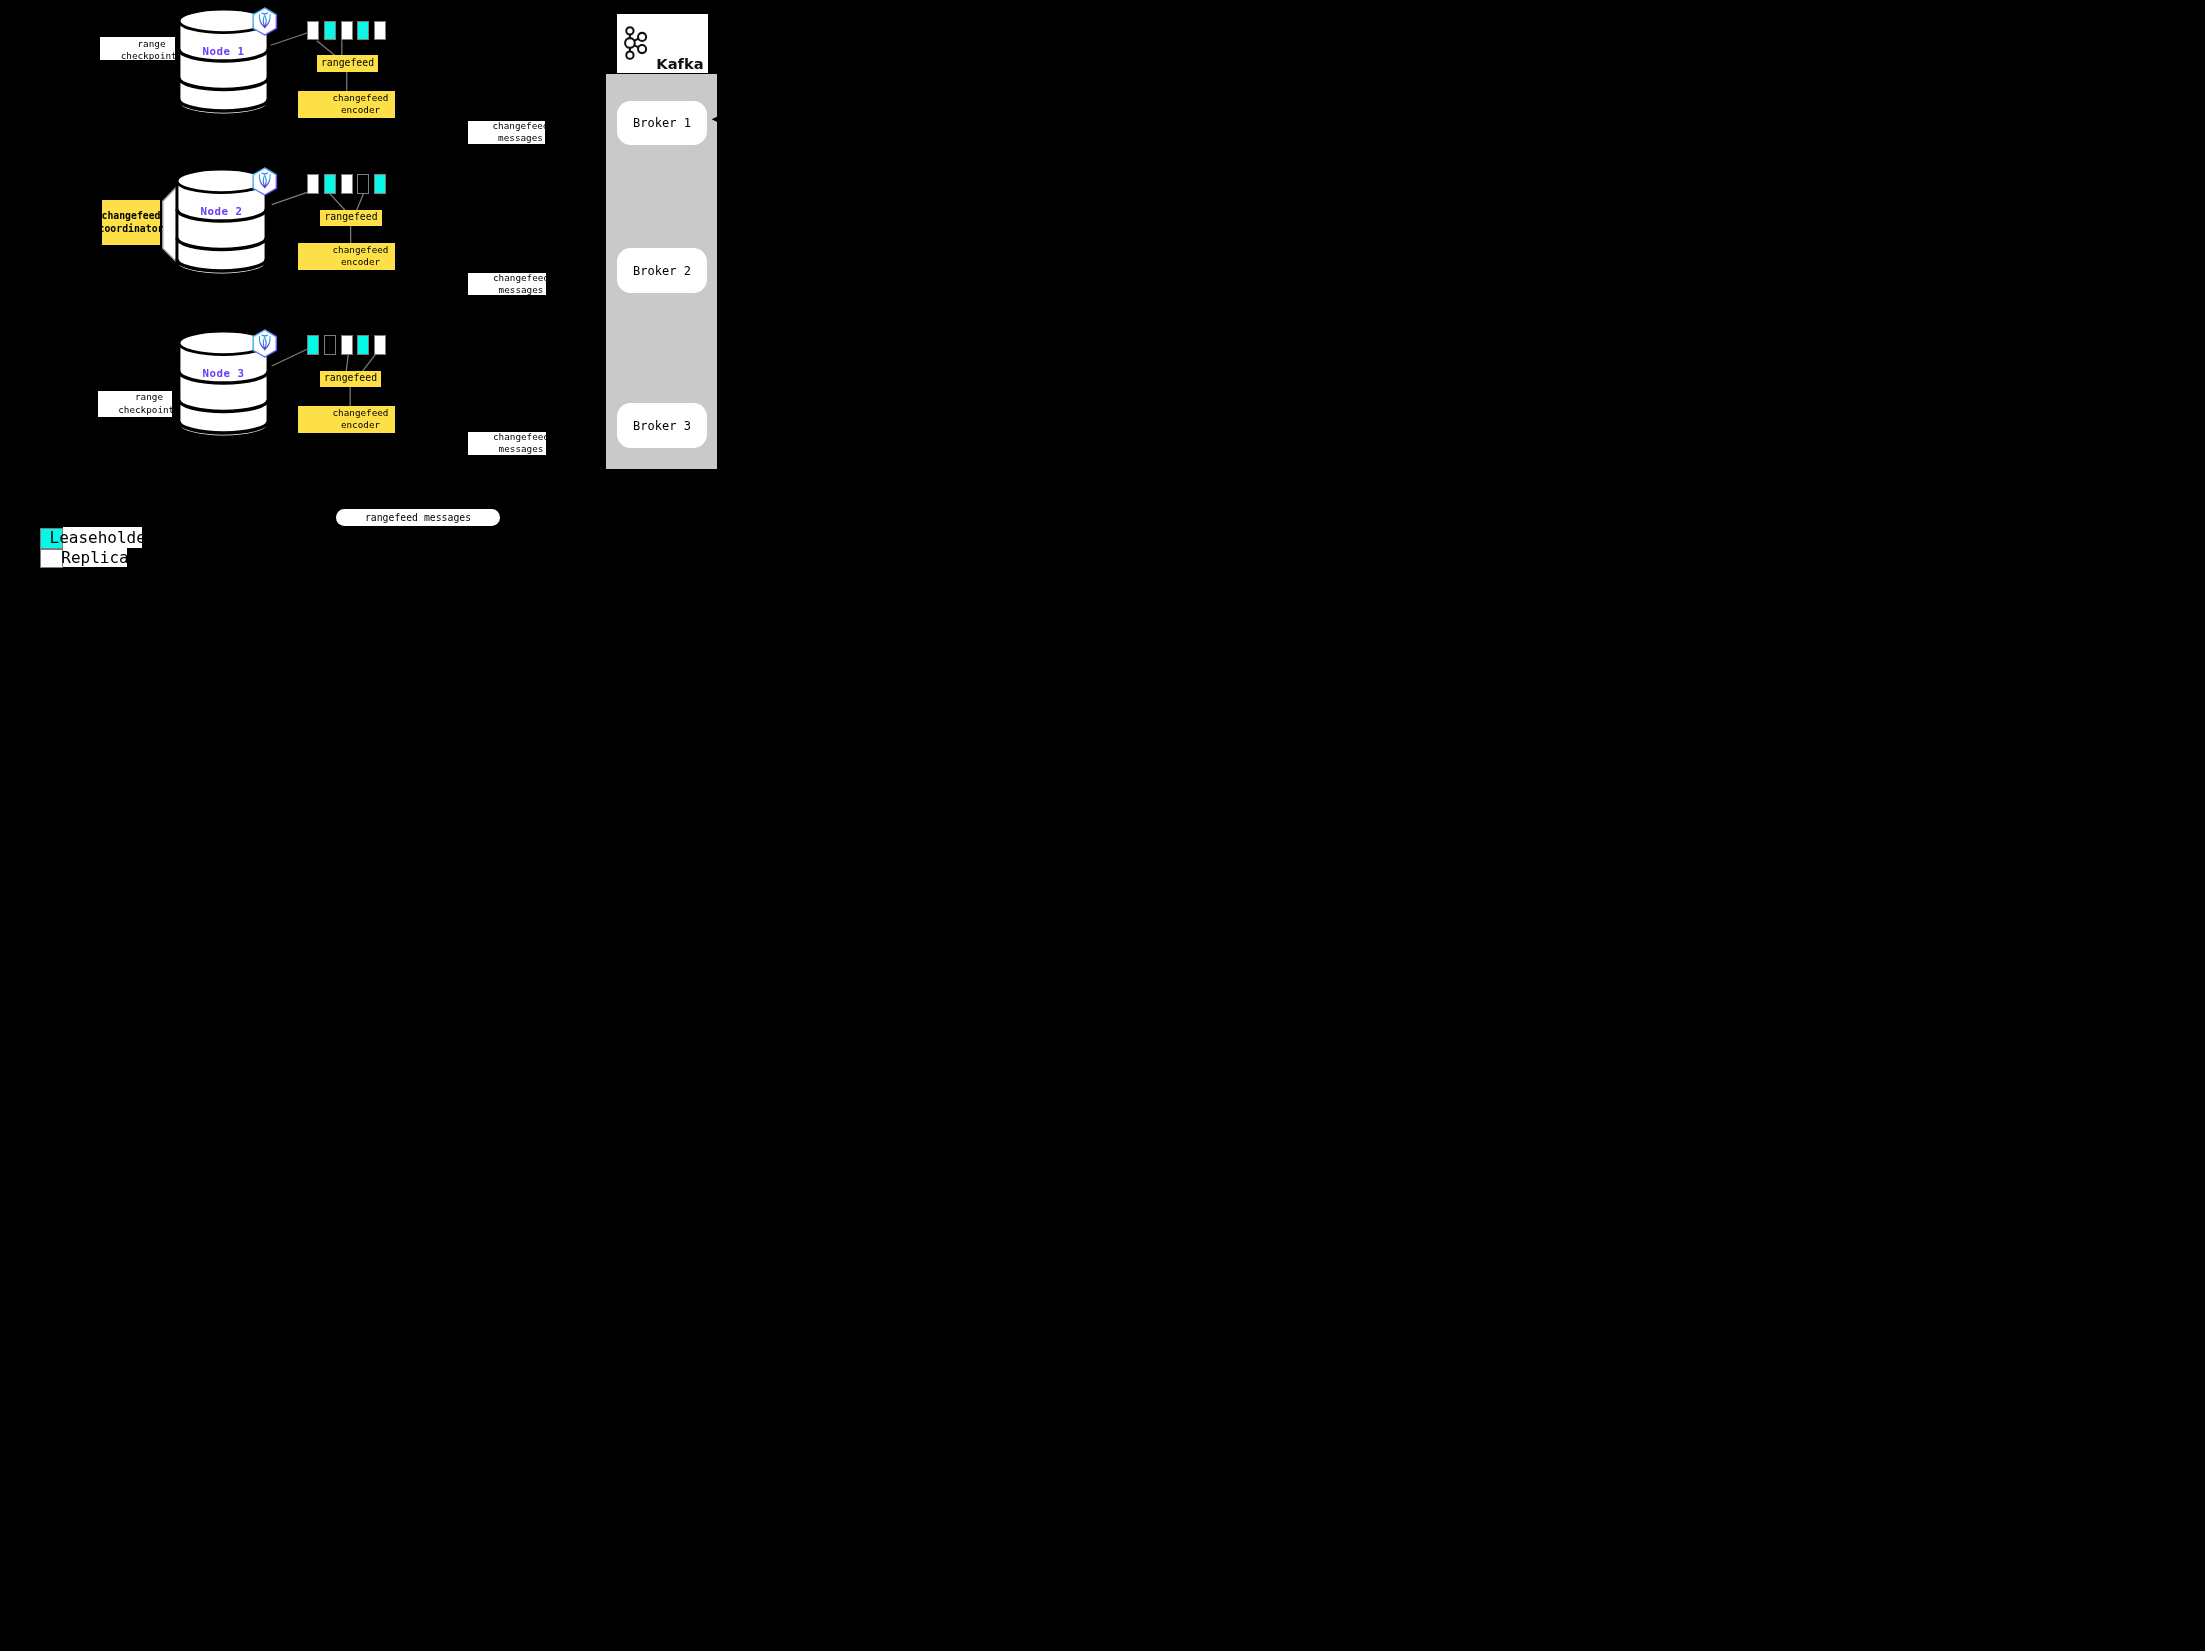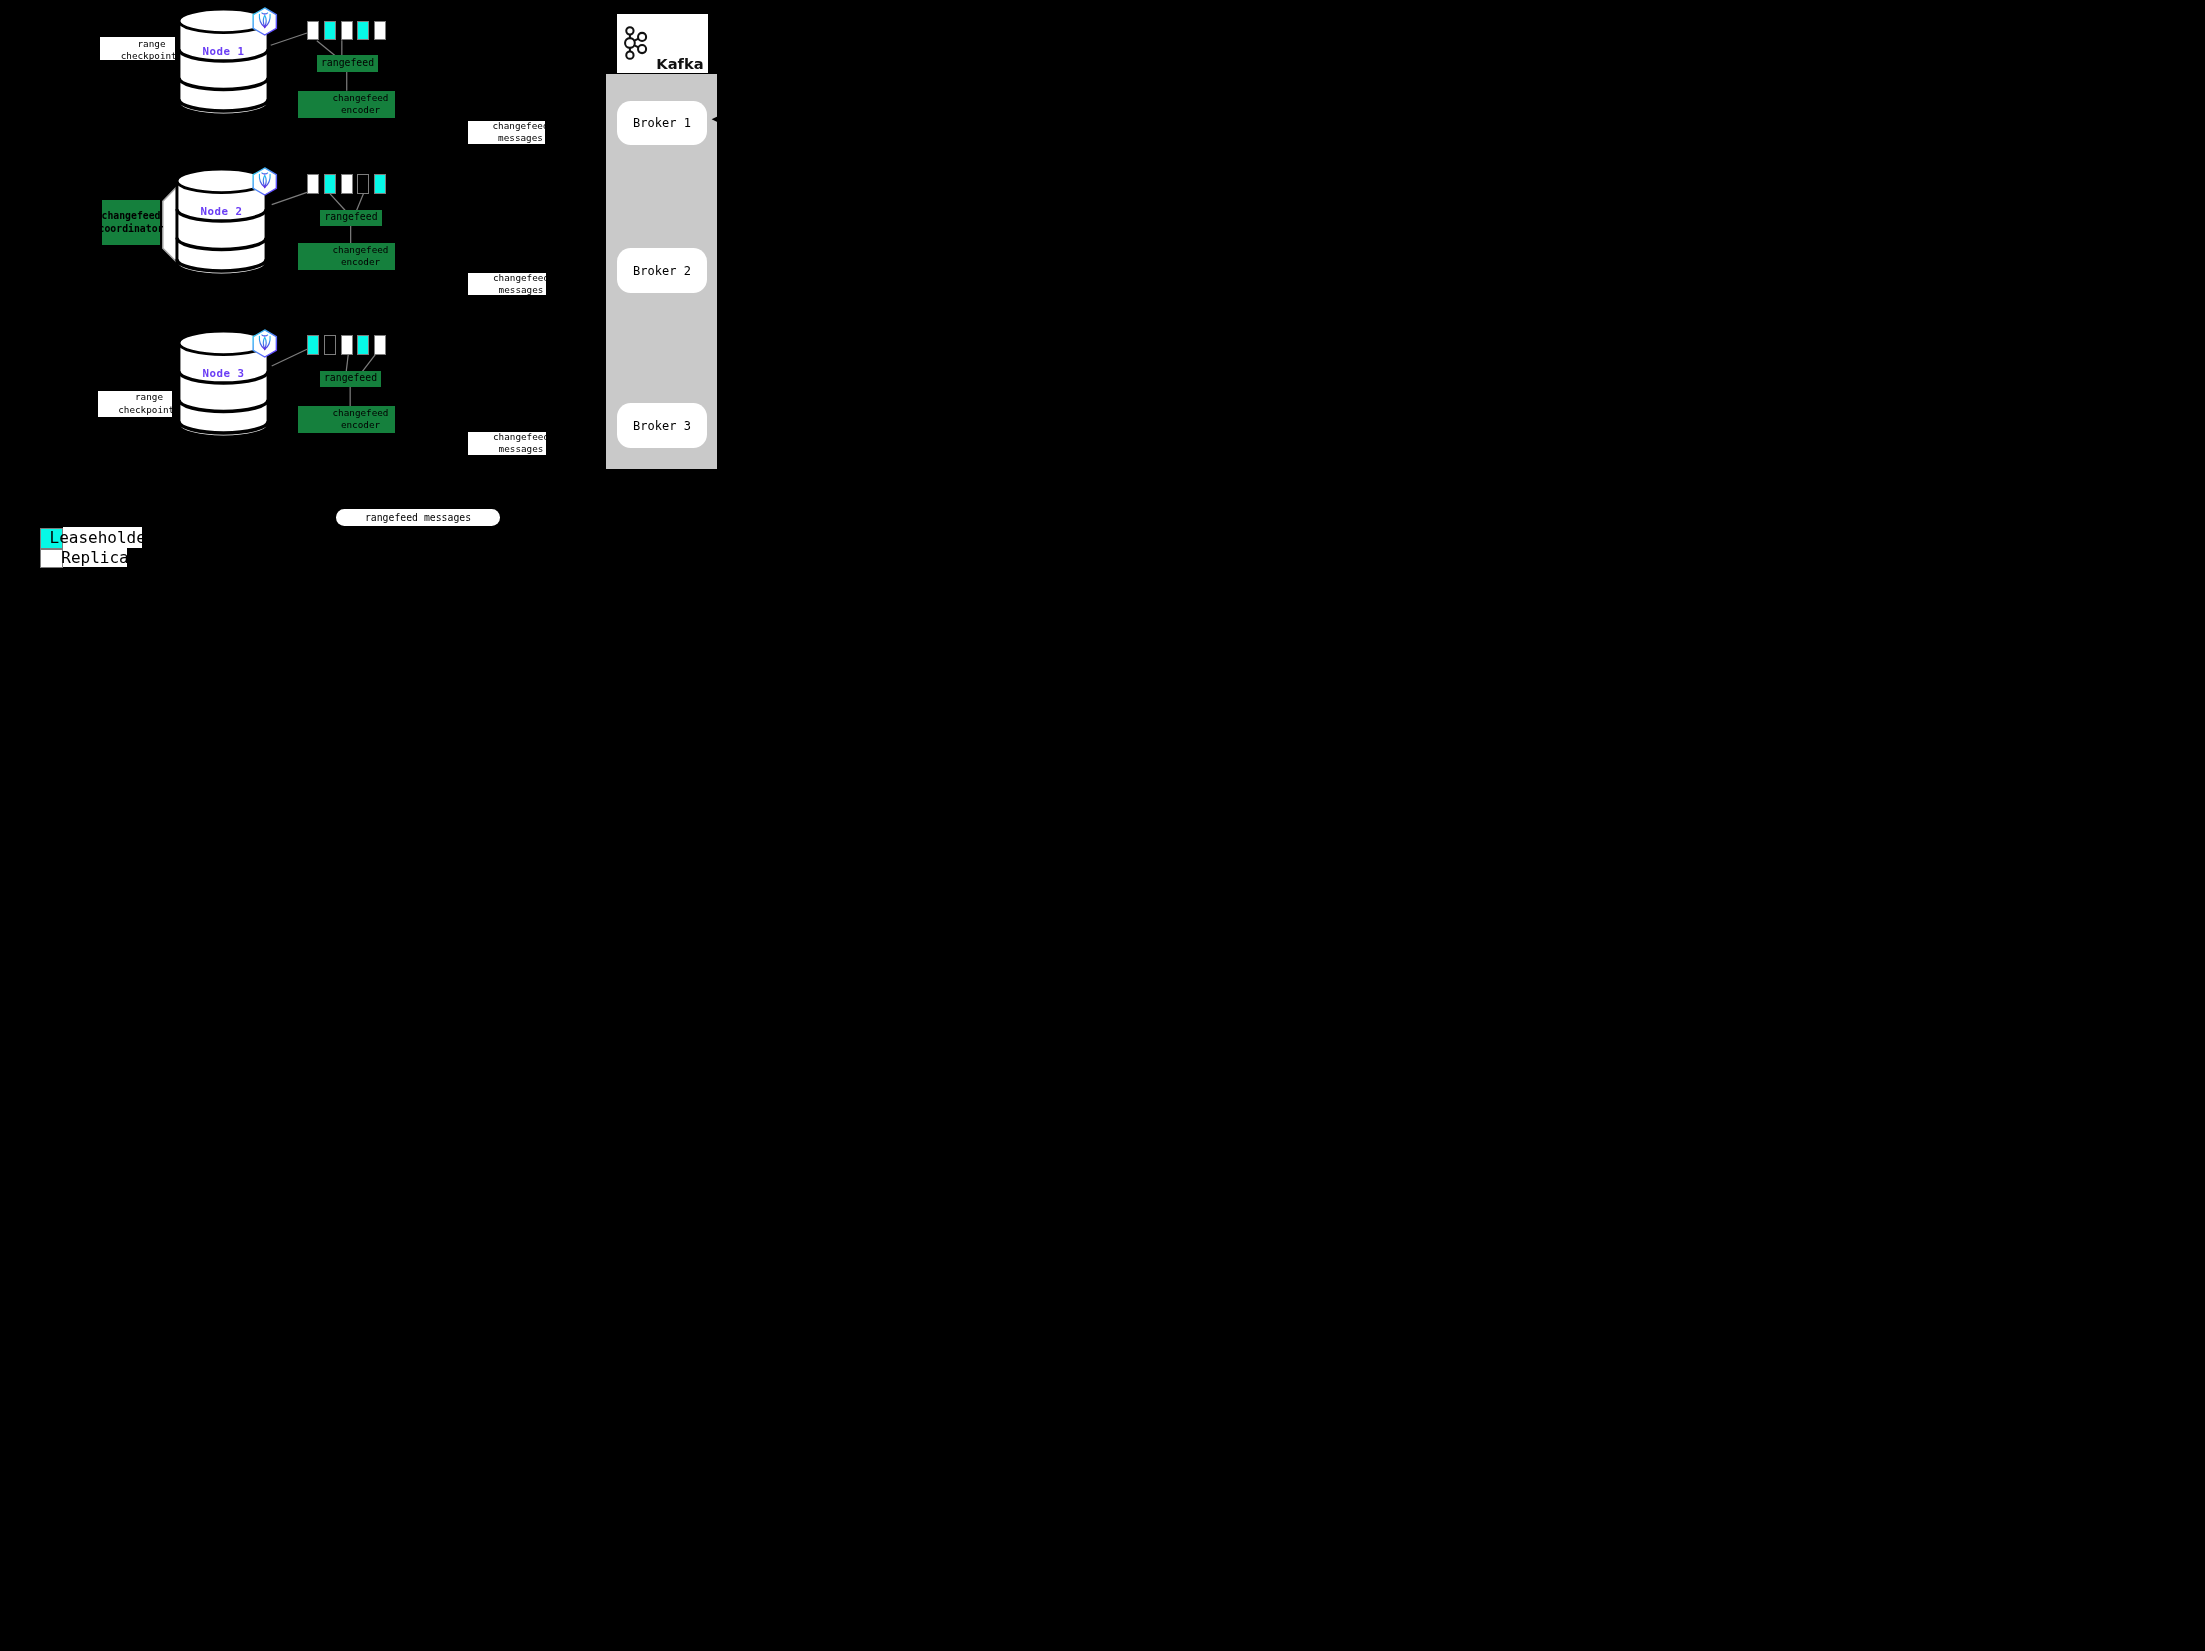--- a/index.html
+++ b/index.html
@@ -1,21 +1,21 @@
 <!DOCTYPE html>
 <html style="font-size:7.8px"><head>
 <meta charset="utf-8">
 <style>
   html,body{margin:0;padding:0;background:#000;}
   .canvas{position:relative;width:769px;height:576px;background:#000;overflow:hidden;
           font-family:"DejaVu Sans Mono",monospace;text-decoration:underline;}
   svg{display:block;}
   .box{position:absolute;display:flex;flex-direction:column;align-items:center;justify-content:center;
        text-align:center;color:#000;box-sizing:border-box;z-index:4;}
-  .graybox{background:#15803d;}
+  .graybox{background:#fde047;}
   .whitebox{background:#ffffff;}
   .mono19{font-size:9.3px;line-height:12.3px;padding-left:28px;}
   .mono20{font-size:9.8px;line-height:12.7px;}
   .clip{overflow:hidden;justify-content:flex-start;padding-top:1px;}
   .bold{font-weight:bold;}
   .nodename{position:absolute;width:93px;text-align:center;color:#6b3ef5;font-weight:bold;
             font-size:10.8px;letter-spacing:0.5px;z-index:4;}
   .range{position:absolute;width:12.3px;height:19.6px;border:1.5px solid #7d7d7d;box-sizing:border-box;z-index:4;}
   .sw-leaseholder{background:#06f9e7;}
   .sw-replica{background:#ffffff;}

